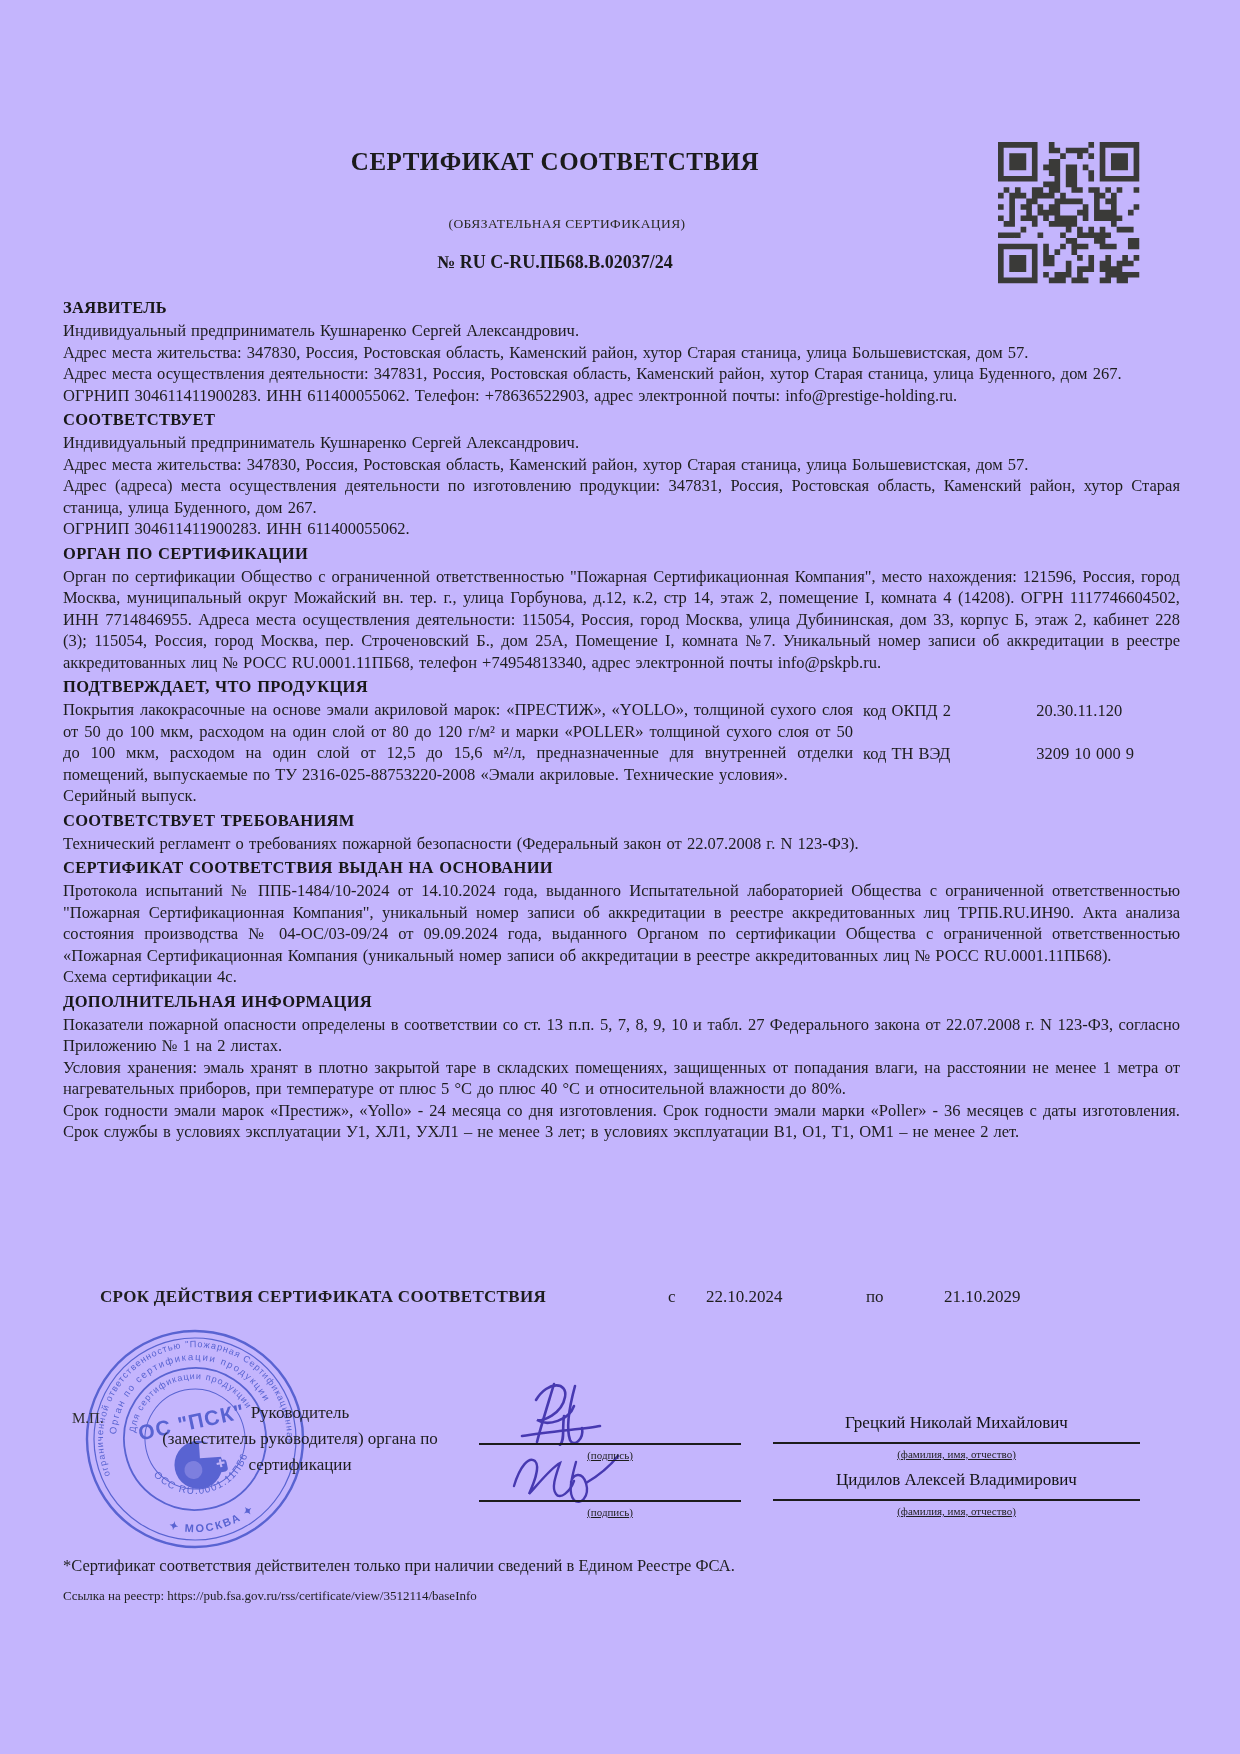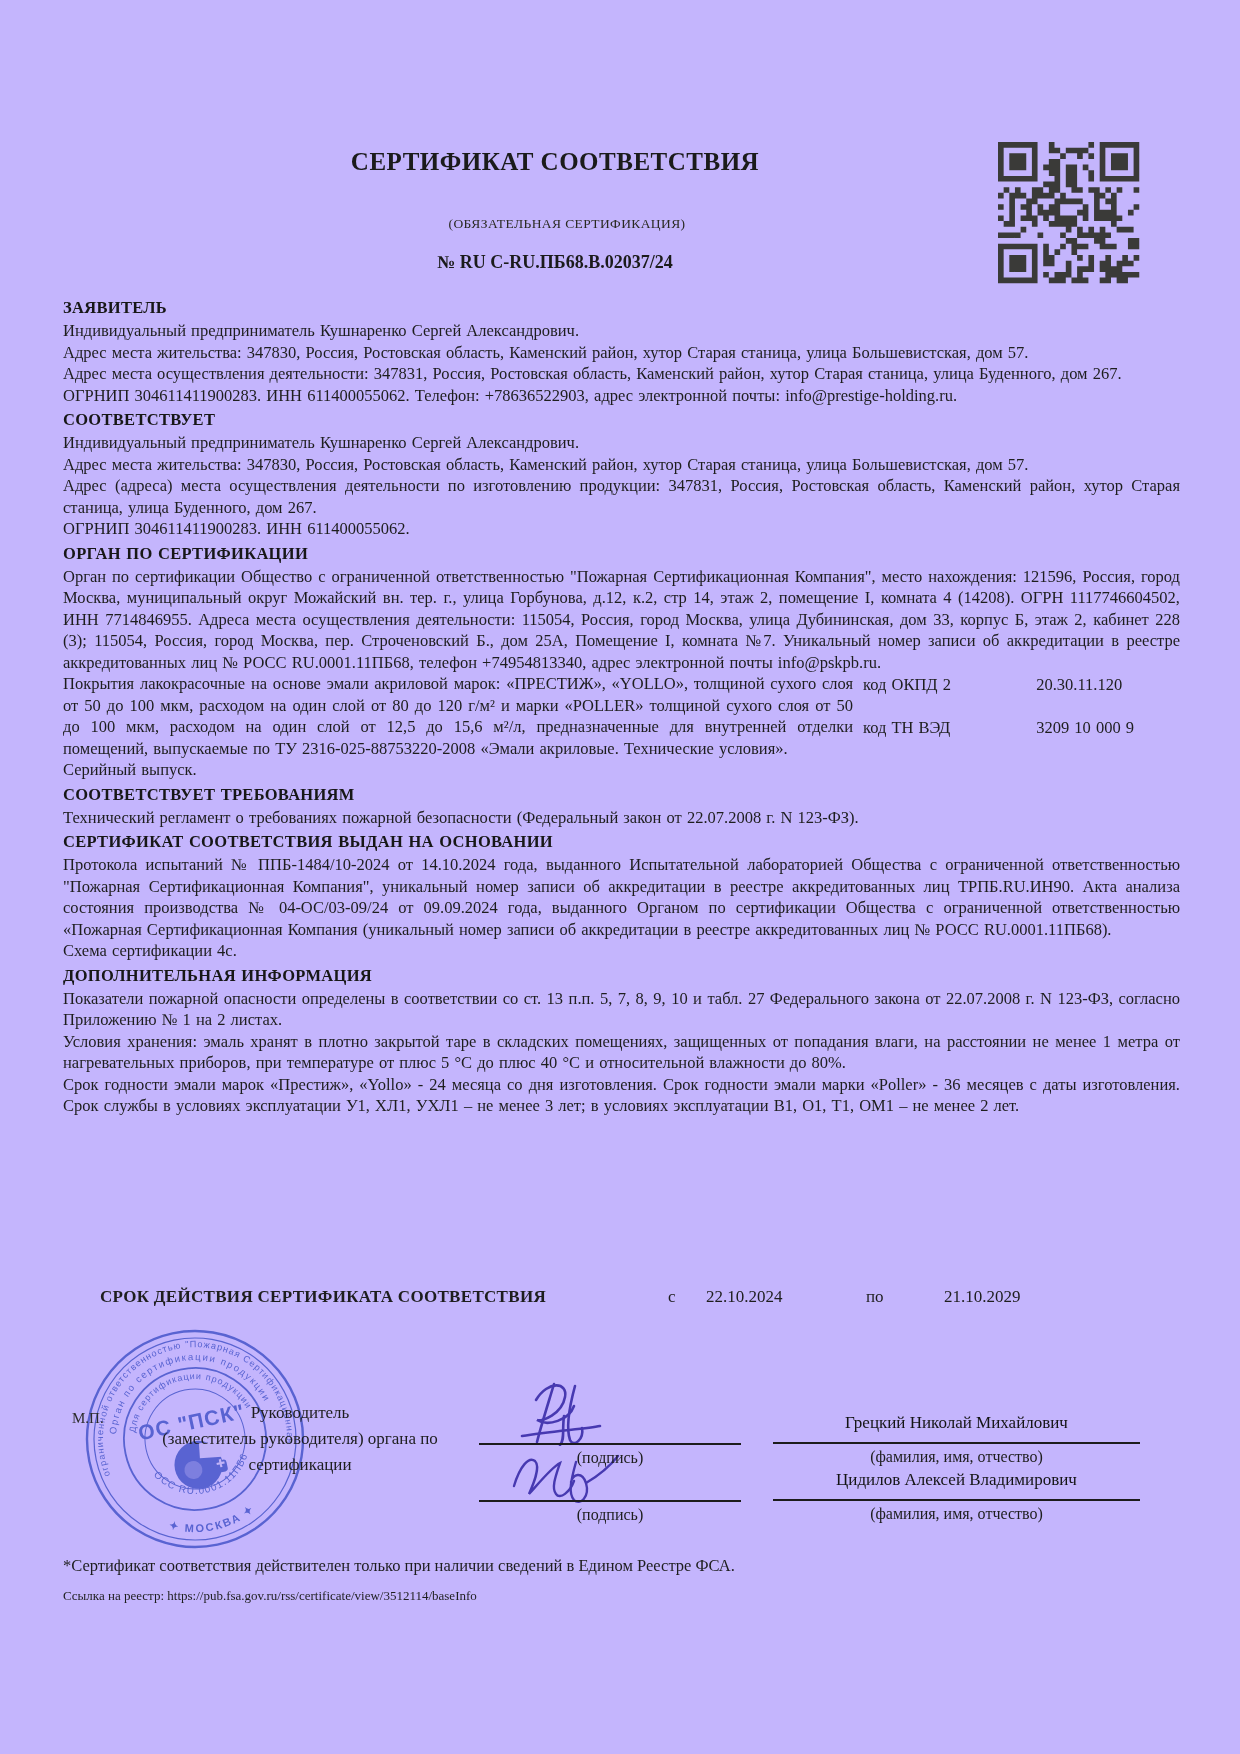--- a/index.html
+++ b/index.html
@@ -50,21 +50,21 @@
   .mp{position:absolute; left:72px; top:1410px; font-size:15px; color:#2c2c2c;}
   .role1{position:absolute; left:130px; top:1364px; width:340px; text-align:center;
          font-size:17px; line-height:26px;margin-top:36px;}
   .role2{position:absolute; left:130px; top:1468px; width:340px; text-align:center;
          font-size:17px; line-height:26px;}
   .sigline{position:absolute; height:0; border-top:2.5px solid #1c1c1c;}
   .sl1{left:479px; top:1443px; width:262px;}
   .sl2{left:479px; top:1500px; width:262px;}
   .nl1{left:773px; top:1442px; width:367px;}
   .nl2{left:773px; top:1499px; width:367px;}
-  .cap{position:absolute; font-size:16px; text-align:center;}
+  .cap{position:absolute; font-size:11px; text-align:center;text-decoration:underline;}
   .cap.p1{left:479px; top:1449px; width:262px;}
   .cap.p2{left:479px; top:1506px; width:262px;}
   .cap.f1{left:773px; top:1448px; width:367px;}
   .cap.f2{left:773px; top:1505px; width:367px;}
   .signame{position:absolute; font-size:17px; text-align:center; color:#141414;}
   .signame.n1{left:773px; top:1413px; width:367px;}
   .signame.n2{left:773px; top:1470px; width:367px;}
   .sig-svg{position:absolute; mix-blend-mode:multiply;}
   .sig1{left:478px; top:1378px;}
   .sig2{left:486px; top:1448px;}
@@ -104,20 +104,21 @@
       <p>Адрес (адреса) места осуществления деятельности по изготовлению продукции: 347831, Россия, Ростовская область, Каменский район, хутор Старая станица, улица Буденного, дом 267.</p>
       <p>ОГРНИП 304611411900283. ИНН 611400055062.</p>
     </section>
 
     <section>
       <h3>ОРГАН ПО СЕРТИФИКАЦИИ</h3>
       <p>Орган по сертификации Общество с ограниченной ответственностью "Пожарная Сертификационная Компания", место нахождения: 121596, Россия, город Москва, муниципальный округ Можайский вн. тер. г., улица Горбунова, д.12, к.2, стр 14, этаж 2, помещение I, комната 4 (14208). ОГРН 1117746604502, ИНН 7714846955. Адреса места осуществления деятельности: 115054, Россия, город Москва, улица Дубининская, дом 33, корпус Б, этаж 2, кабинет 228 (3); 115054, Россия, город Москва, пер. Строченовский Б., дом 25А, Помещение I, комната №7. Уникальный номер записи об аккредитации в реестре аккредитованных лиц № РОСС RU.0001.11ПБ68, телефон +74954813340, адрес электронной почты info@pskpb.ru.</p>
     </section>
 
     <section>
+      <h3>ПОДТВЕРЖДАЕТ, ЧТО ПРОДУКЦИЯ</h3>
       <div class="product-wrap">
         <p class="product-text">Покрытия лакокрасочные на основе эмали акриловой марок: «ПРЕСТИЖ», «YOLLO», толщиной сухого слоя от 50 до 100 мкм, расходом на один слой от 80 до 120 г/м² и марки «POLLER» толщиной сухого слоя от 50 до 100 мкм, расходом на один слой от 12,5 до 15,6 м²/л, предназначенные для внутренней отделки помещений, выпускаемые по ТУ 2316-025-88753220-2008 «Эмали акриловые. Технические условия».</p>
         <p>Серийный выпуск.</p>
         <div class="code-row r1">
           <span class="code-label">код ОКПД 2</span>
           <span>20.30.11.120</span>
         </div>
         <div class="code-row r2">
           <span class="code-label">код ТН ВЭД</span>
           <span>3209 10 000 9</span>

